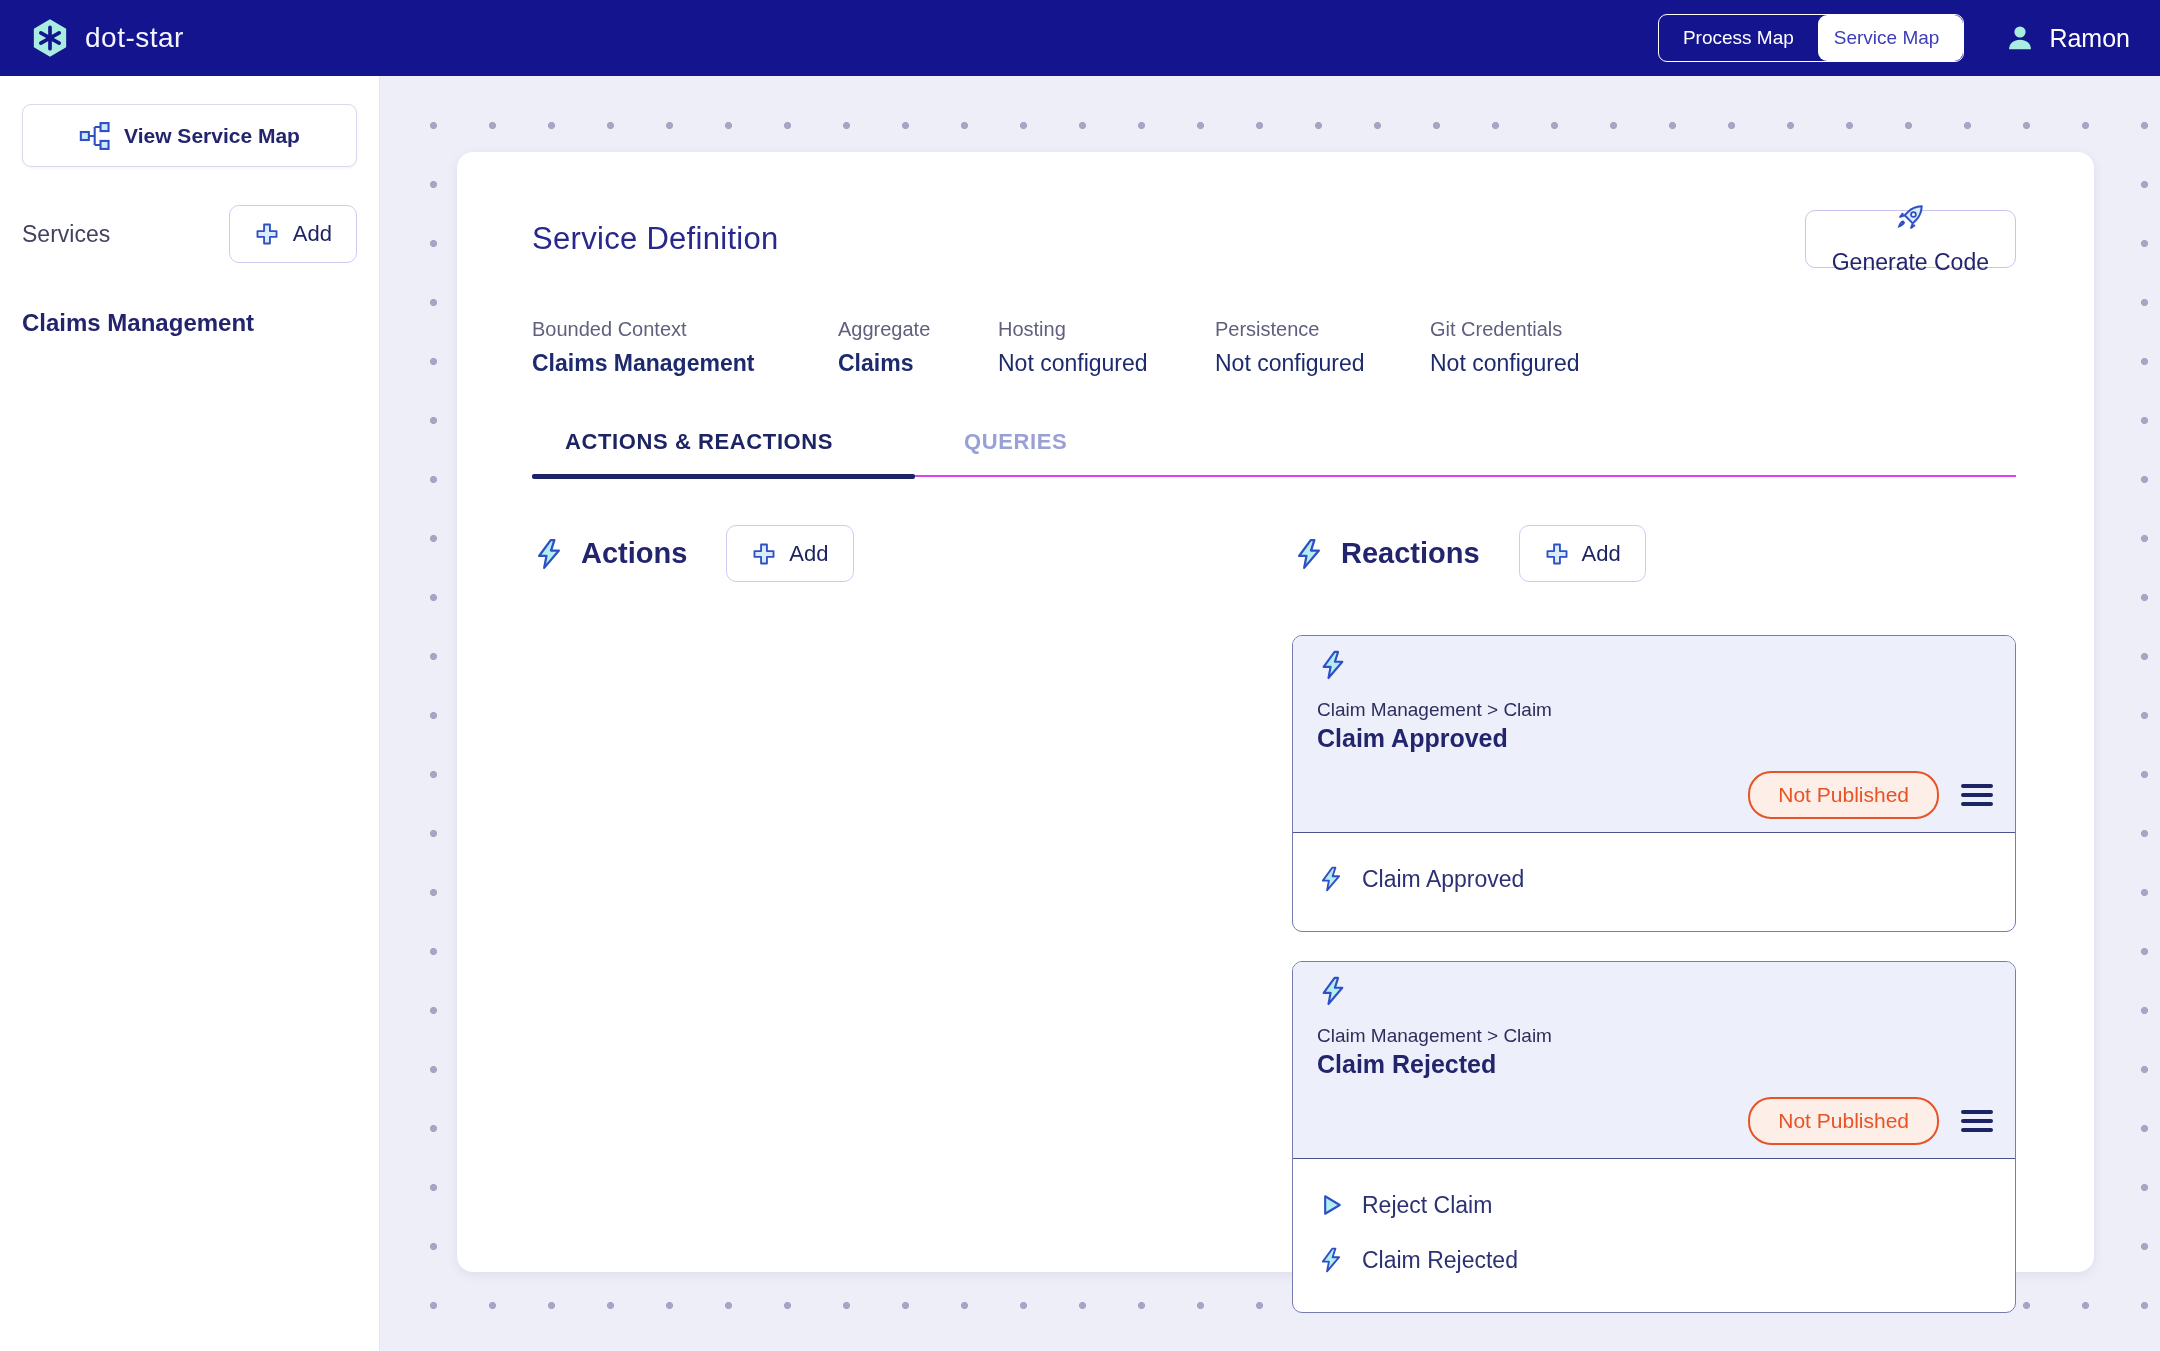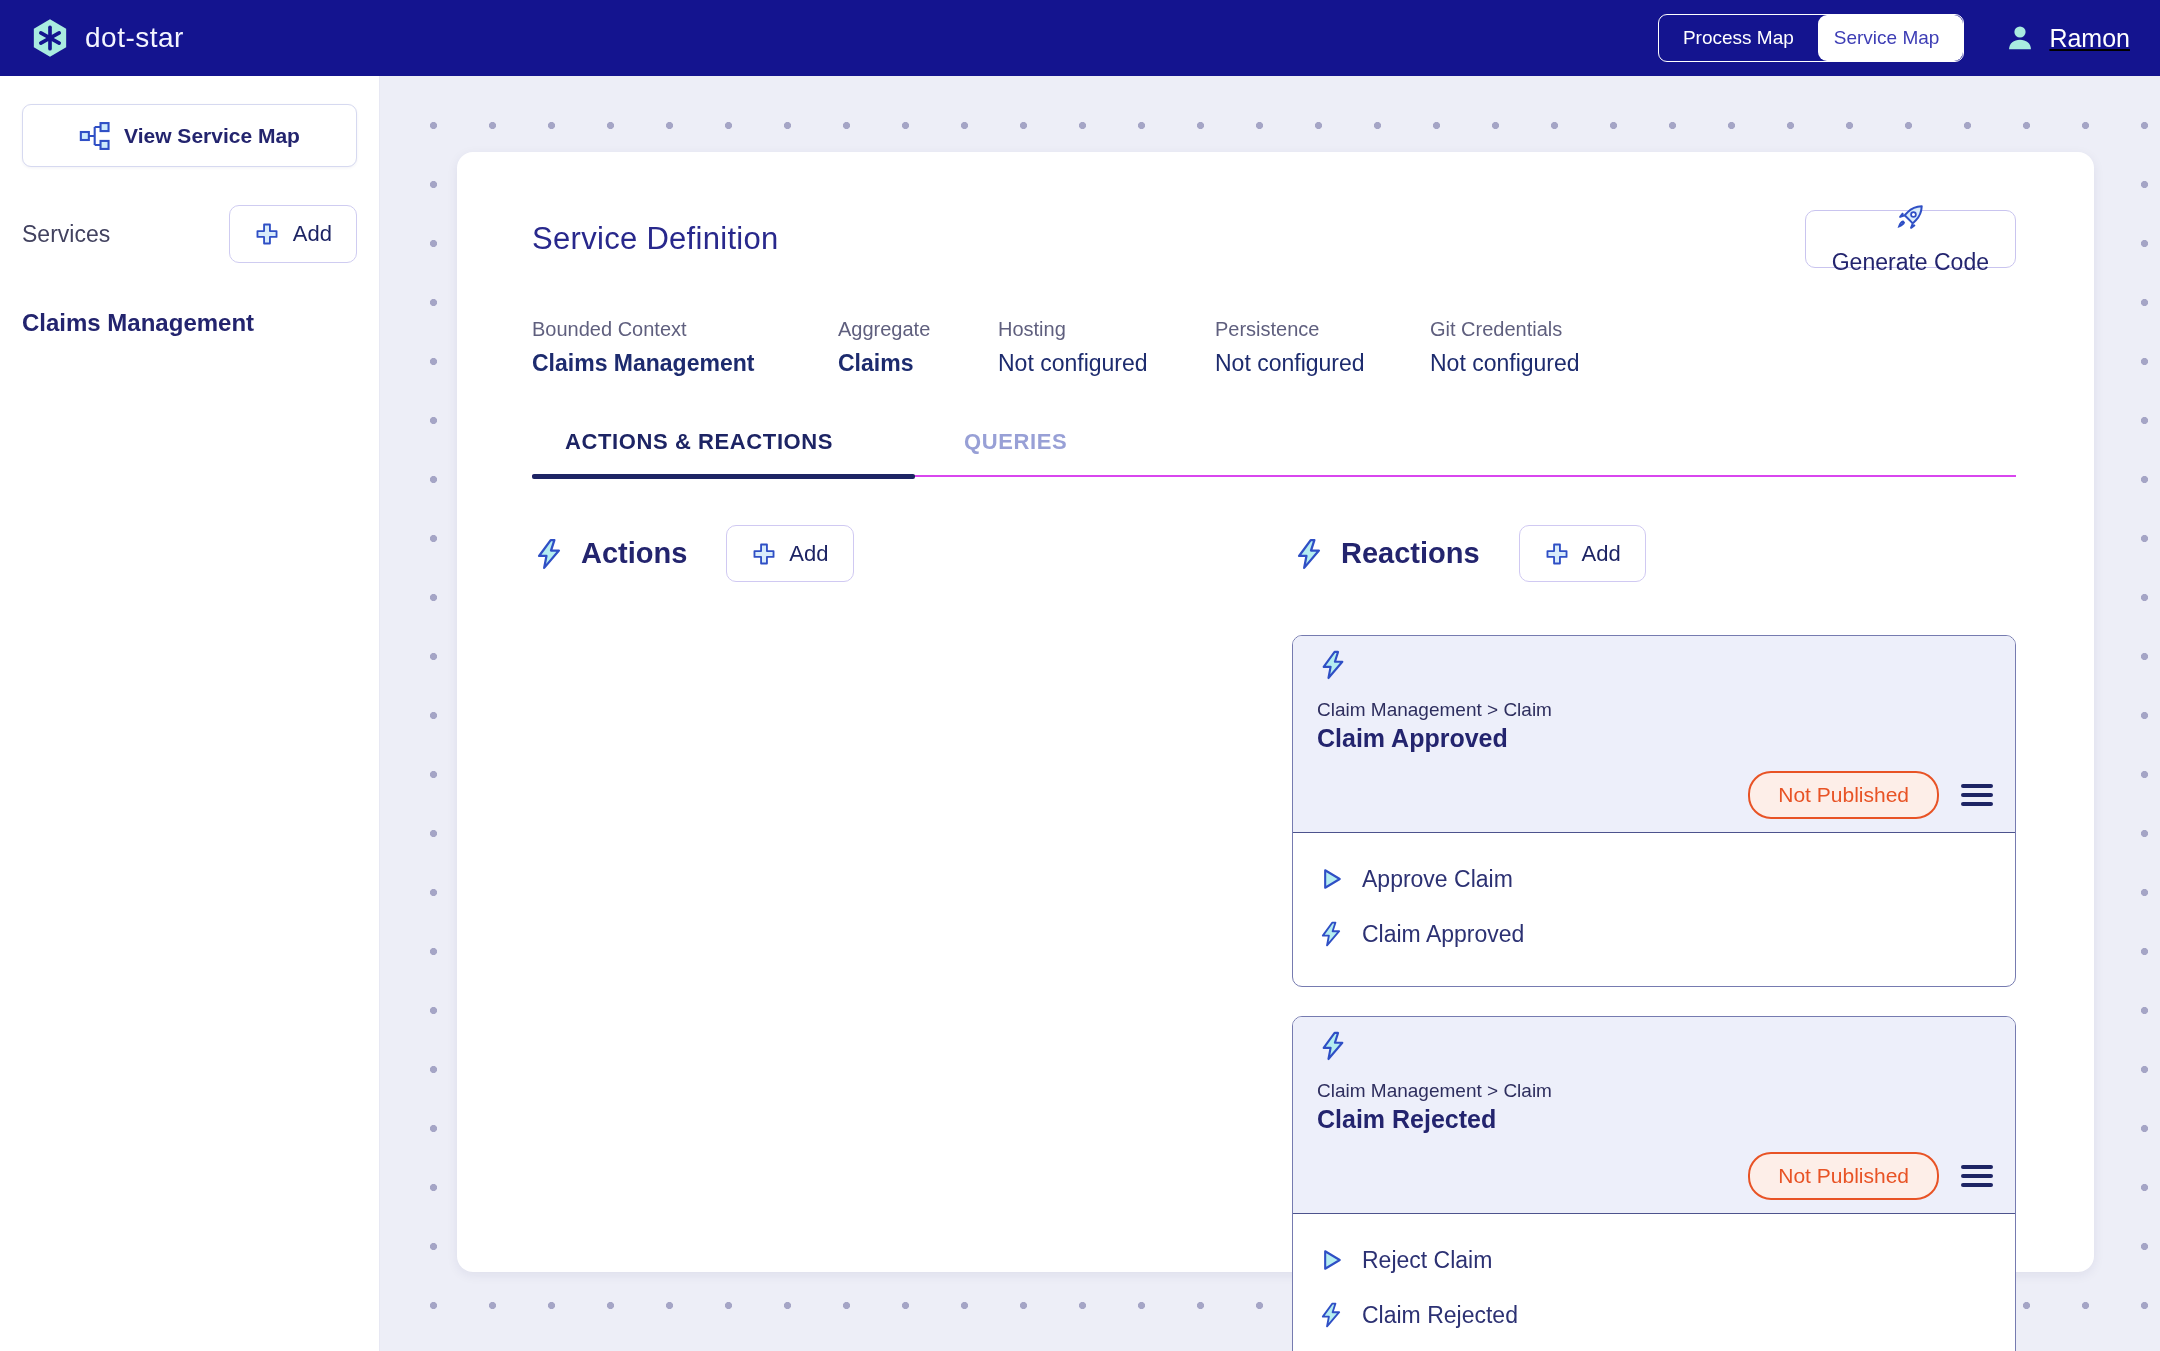--- a/index.html
+++ b/index.html
@@ -9,21 +9,21 @@
   
   .navbar{height:76px;flex:0 0 76px;background:#14148f;display:flex;align-items:center;
           padding:0 30px;justify-content:space-between;}
   .brand{display:flex;align-items:center;gap:15px;}
   .brand-text{color:#f3f5ff;font-size:28px;font-weight:500;letter-spacing:.5px;}
   .nav-right{display:flex;align-items:center;gap:40px;}
   .seg-toggle{display:flex;border:1px solid #ffffff;border-radius:9px;height:46px;align-items:stretch;}
   .seg-btn{display:flex;align-items:center;padding:0 24px;font-size:19px;color:#ffffff;
            background:transparent;border:none;cursor:pointer;font-family:inherit;}
   .seg-btn.selected{background:#ffffff;color:#3d3db5;border-radius:9px;font-weight:400;padding-left:16px;}
-  .user-chip{display:flex;align-items:center;gap:13px;text-decoration:underline;}
+  .user-chip{display:flex;align-items:center;gap:13px;}
   .user-name{color:#ffffff;font-size:25px;}
 
   
   .content{flex:1;display:flex;min-height:0;}
   .sidebar{width:380px;flex:0 0 380px;background:#ffffff;border-right:1px solid #e7e8f3;
            padding:28px 22px;box-sizing:border-box;}
   .main{flex:1;background:#edeef7;
         background-image:radial-gradient(circle,#a5a5c6 3.2px,rgba(0,0,0,0) 3.9px);
         background-size:59px 59px;background-position:24px 20px;
         padding:76px 66px 0 77px;box-sizing:border-box;}
@@ -261,28 +261,20 @@
                       <span></span>
                       <span></span>
                       <span></span>
                     </div>
                 </div>
               </div>
               <div class="rcard-body">
                 <div class="rcard-row">
                   <span class="icon">
                     <svg width="28" height="28" viewBox="0 0 24 24">
-                      <path d="M7 4.5 19.5 12 7 19.5 Z" fill="#b4edf0" stroke="#2f4fc5" stroke-width="1.8" stroke-linejoin="round"></path>
-                    </svg>
-                  </span>
-                  <span>Approve Claim</span>
-                </div>
-                <div class="rcard-row">
-                  <span class="icon">
-                    <svg width="28" height="28" viewBox="0 0 24 24">
                       <path d="M13.2 2.2 5 13.4 h5.2 L8.6 21.8 19 9.6 h-5.6 L15.8 2.2 Z" fill="#b4edf0" stroke="#2f4fc5" stroke-width="1.6" stroke-linejoin="round"></path>
                     </svg>
                   </span>
                   <span>Claim Approved</span>
                 </div>
               </div>
             </div>
 
             <div class="rcard">
               <div class="rcard-header">

